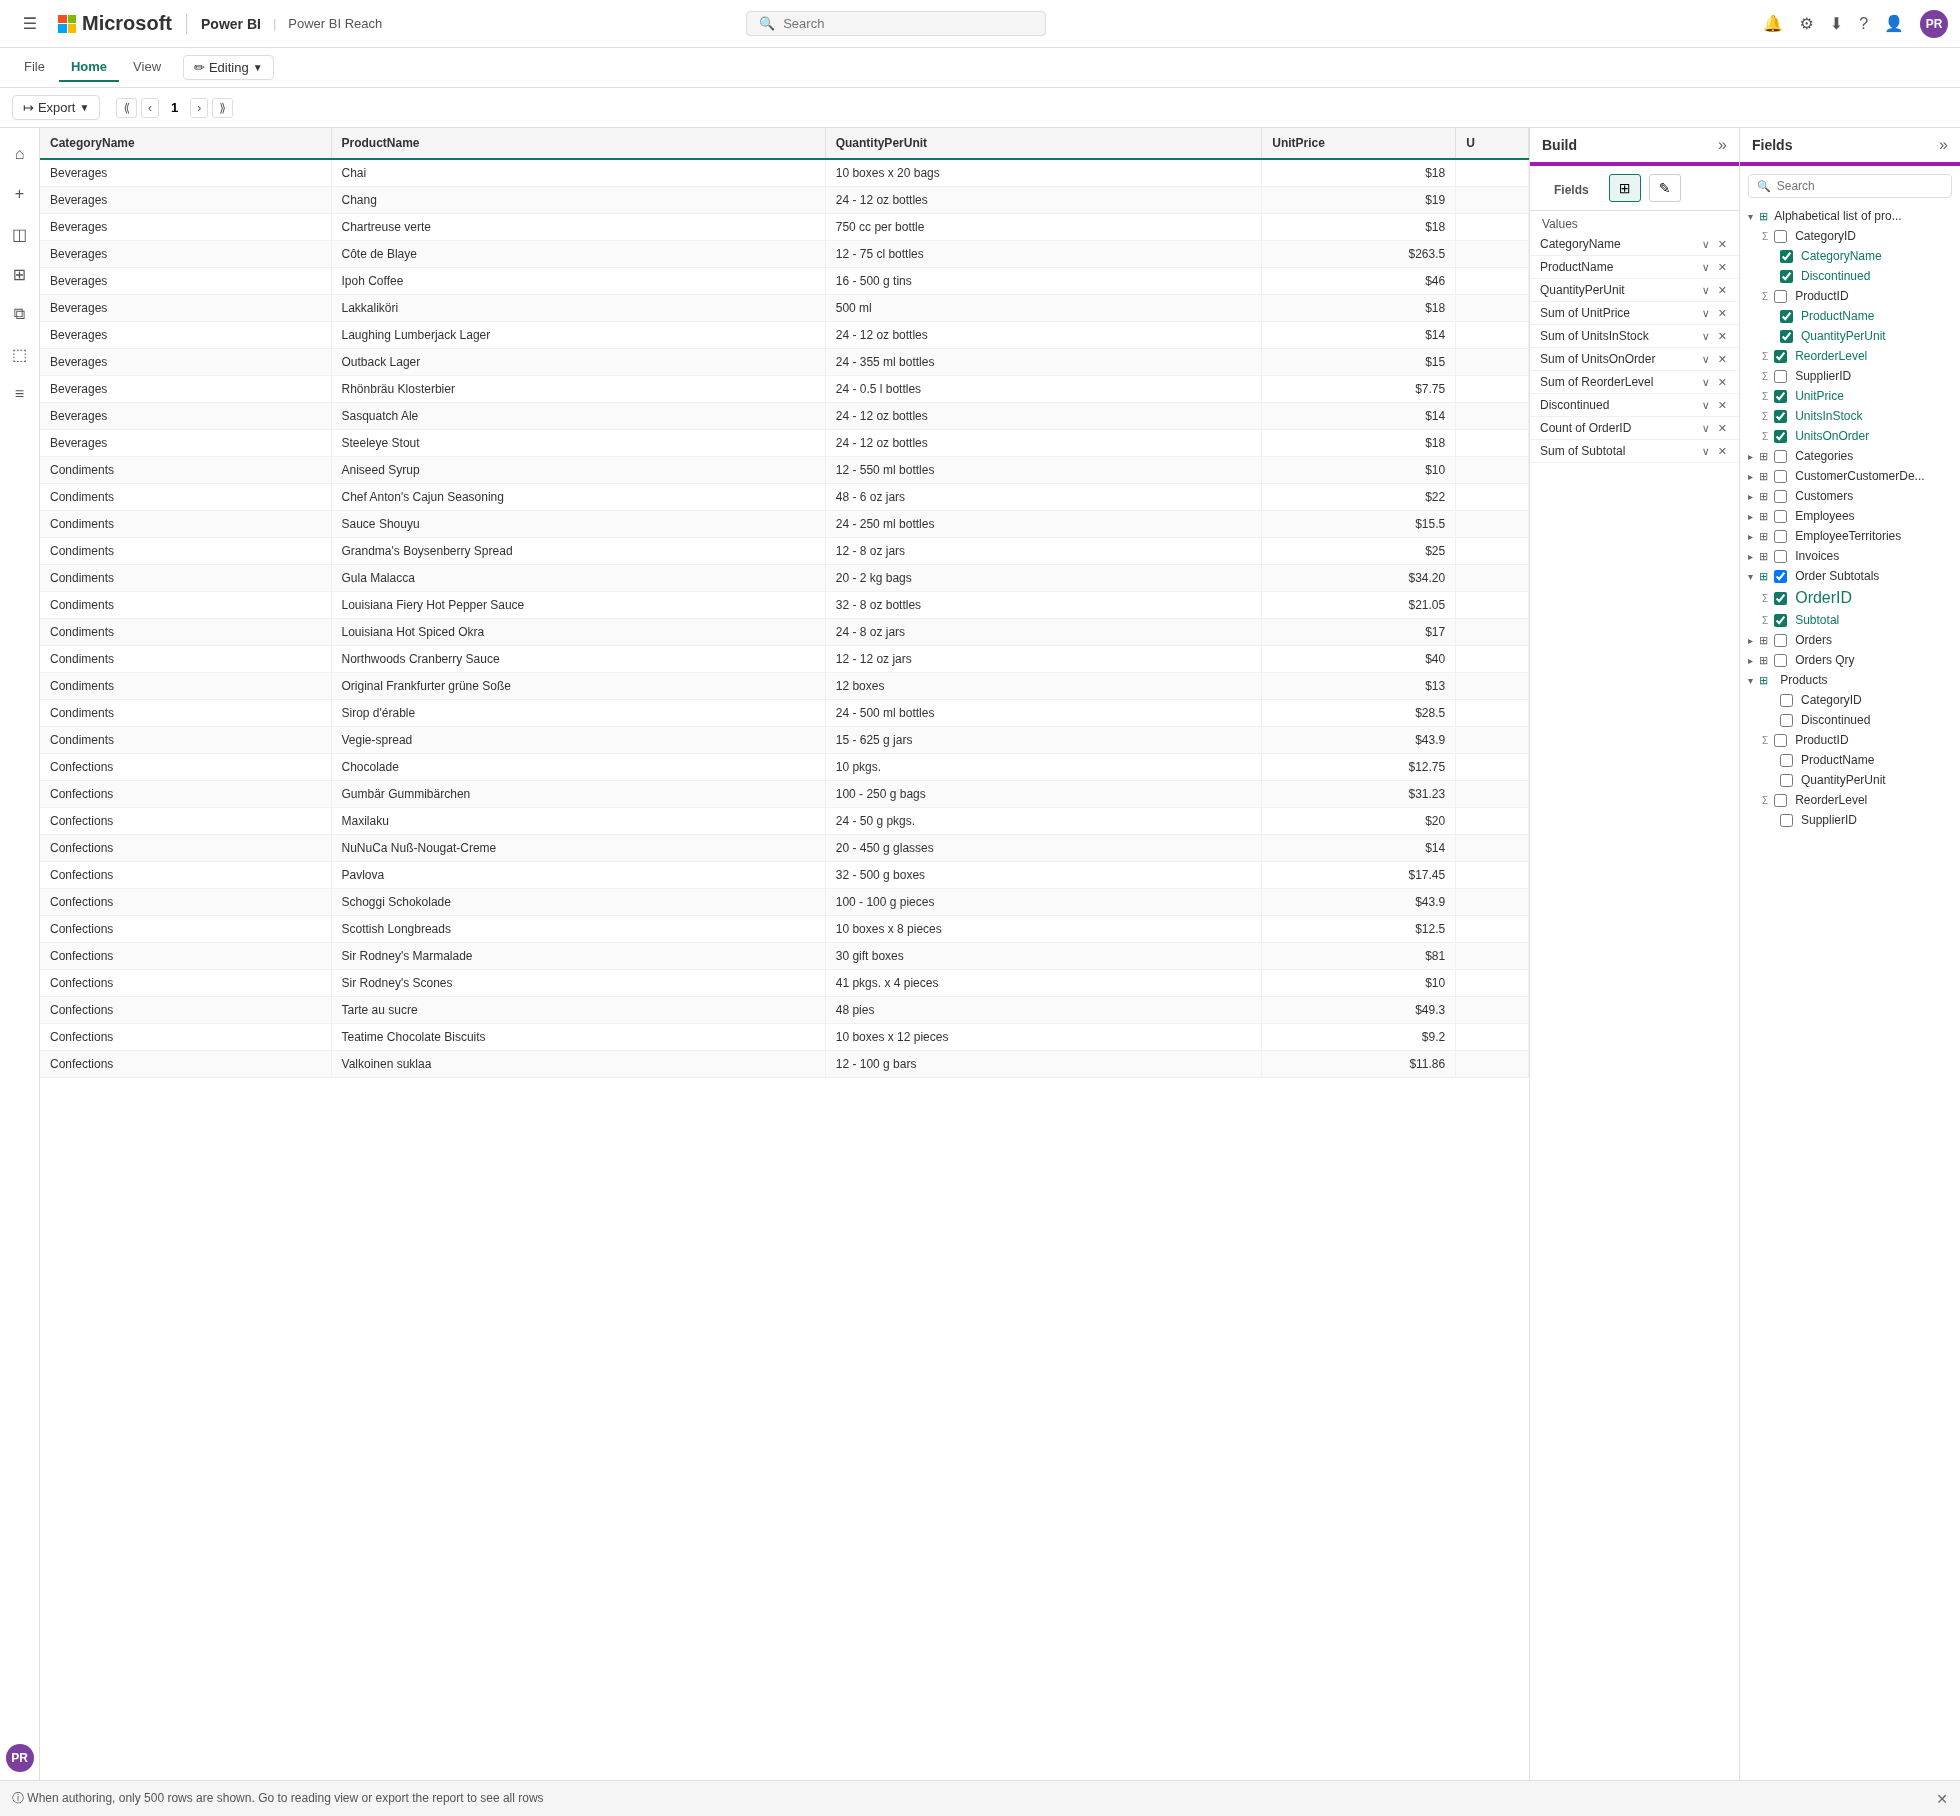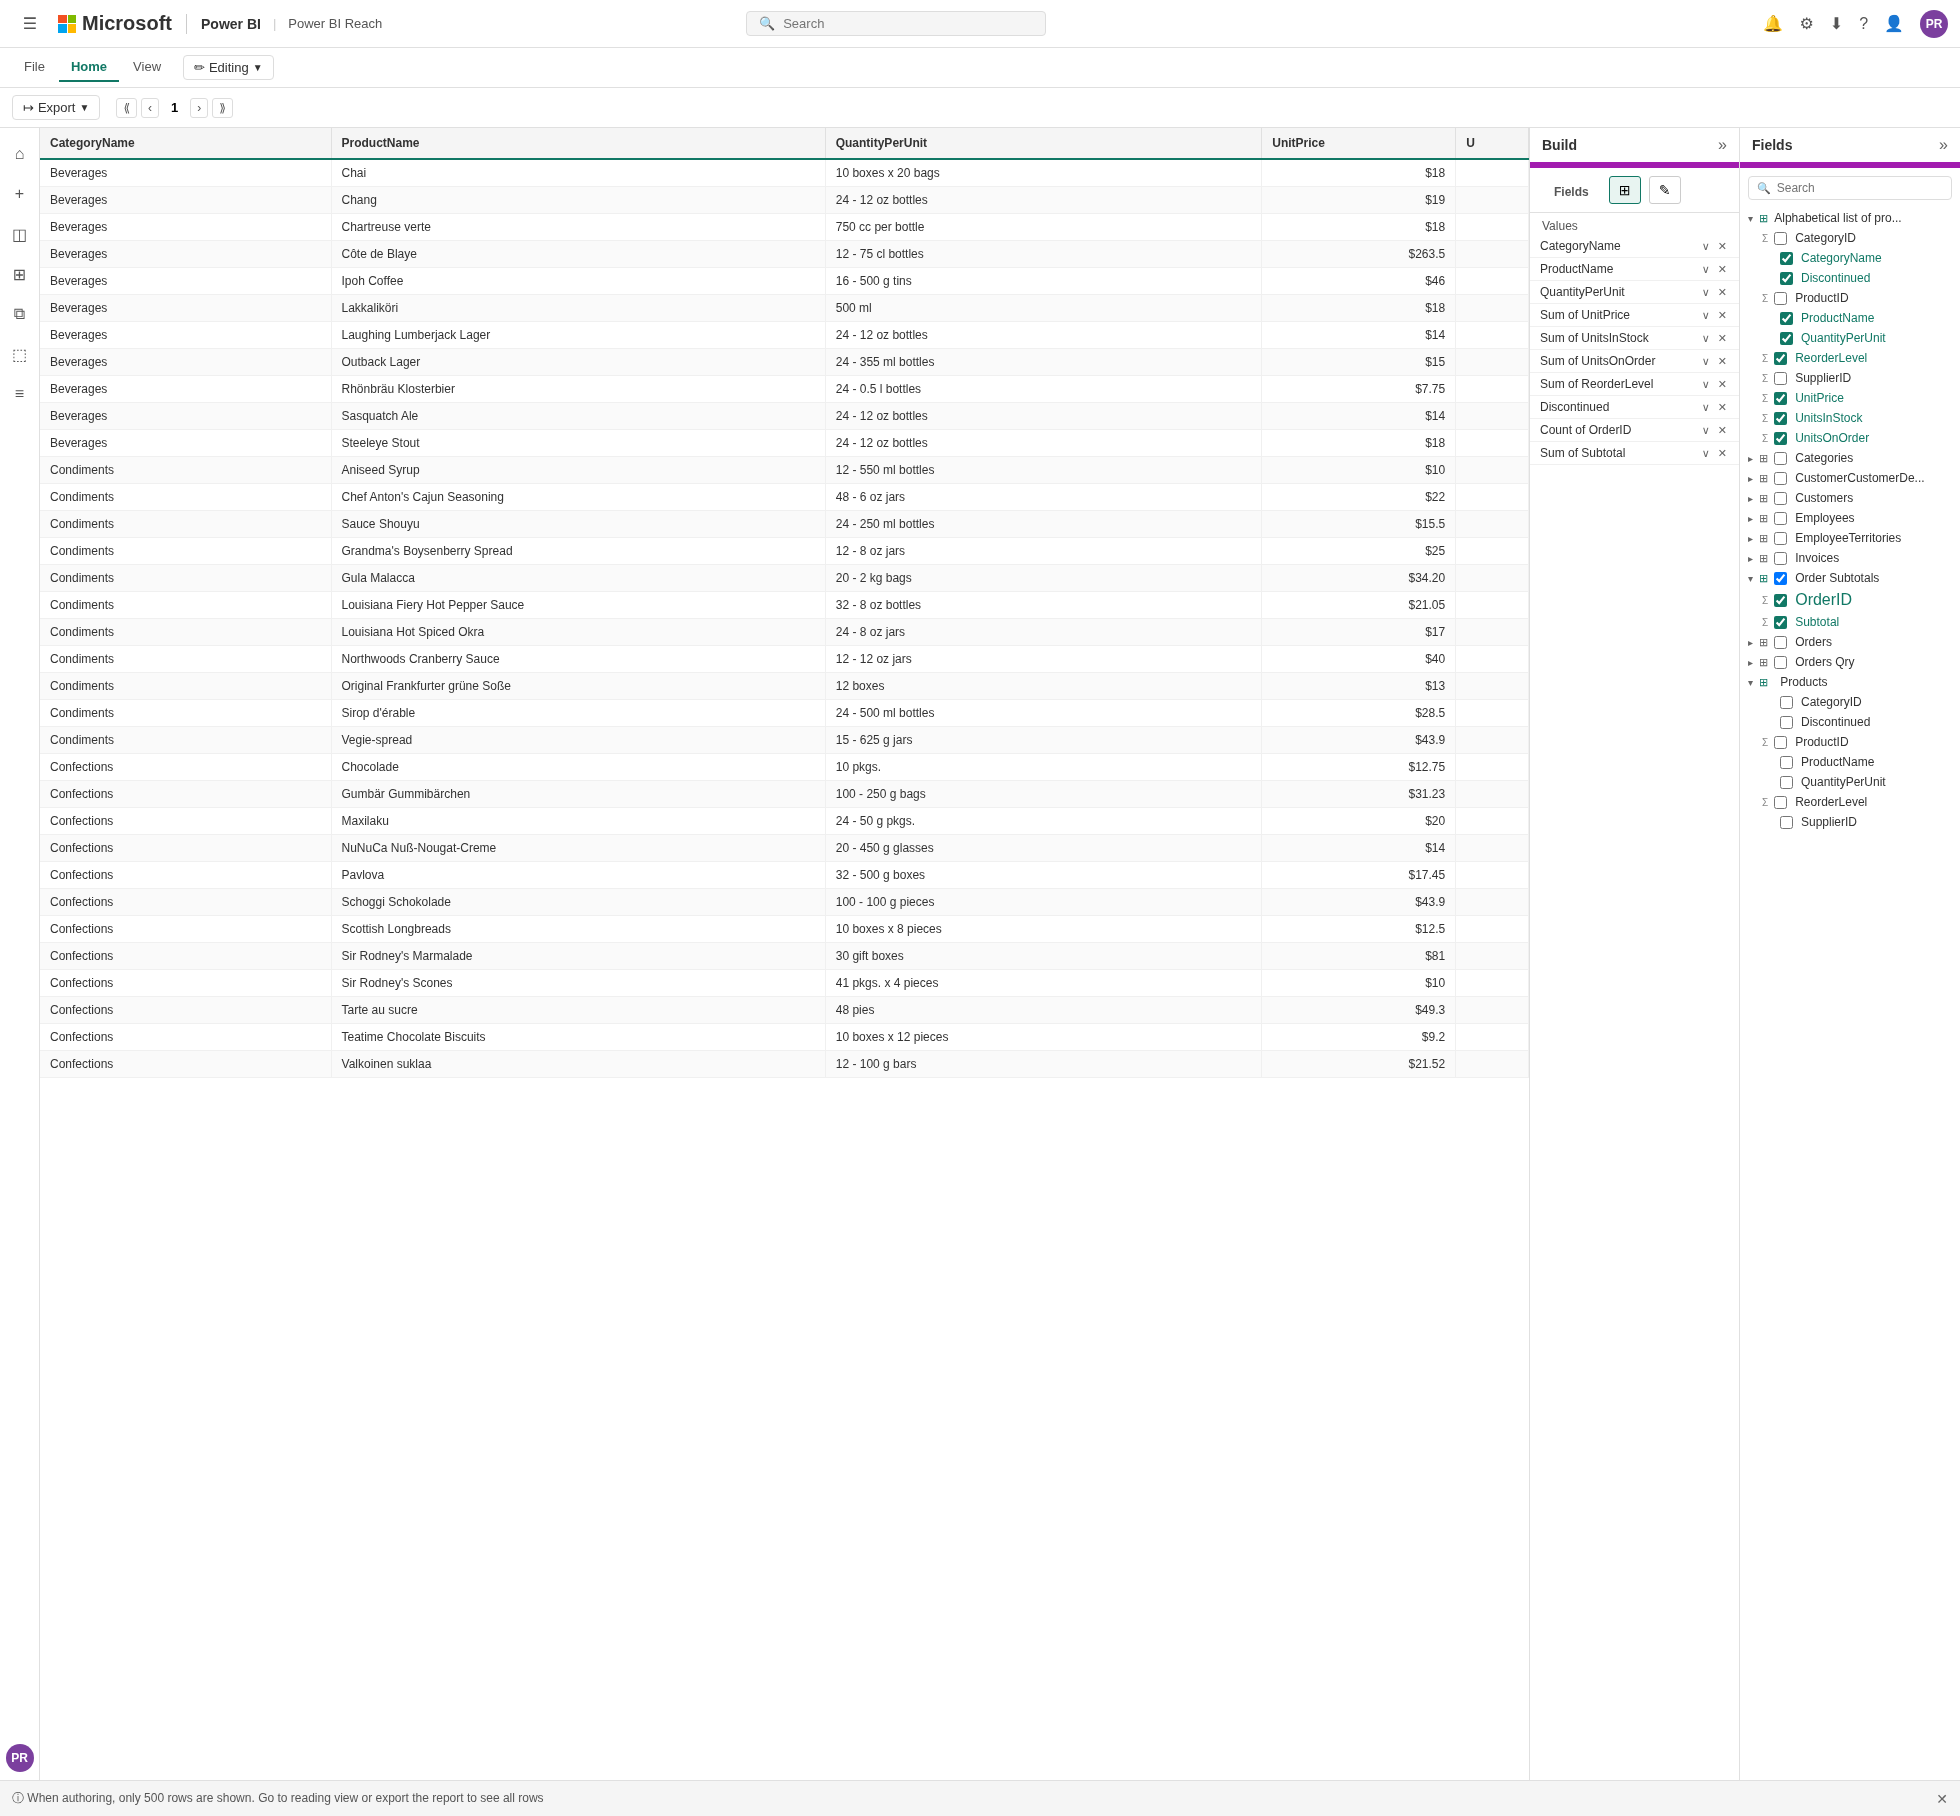--- a/index.html
+++ b/index.html
@@ -86,21 +86,21 @@
     .col-price { min-width: 80px; }
     .col-u { min-width: 30px; }
 
     
     .build-panel {
       width: 210px; background: #fff; border-right: 1px solid #e0e0e0;
       display: flex; flex-direction: column; overflow: hidden;
     }
     .panel-header {
       display: flex; align-items: center; justify-content: space-between;
-      padding: 8px 12px; border-bottom: 6px solid #a21caf;
+      padding: 8px 12px; border-bottom: 4px solid #a21caf;
     }
     .panel-title { font-size: 14px; font-weight: 600; color: #333; }
     .panel-expand { font-size: 16px; color: #666; cursor: pointer; }
     .build-icons { display: flex; align-items: center; gap: 8px; padding: 8px 12px; border-bottom: 1px solid #e0e0e0; }
     .build-icon-btn {
       width: 32px; height: 28px; border: 1px solid #ccc; border-radius: 3px;
       display: flex; align-items: center; justify-content: center;
       cursor: pointer; font-size: 14px; background: #fff;
     }
     .build-icon-btn.active { border-color: #117865; background: #e8f4f1; }
@@ -463,21 +463,21 @@
               <td>Confections</td>
               <td>Teatime Chocolate Biscuits</td>
               <td>10 boxes x 12 pieces</td>
               <td class="num">$9.2</td>
               <td class="num"></td>
             </tr>
             <tr>
               <td>Confections</td>
               <td>Valkoinen suklaa</td>
               <td>12 - 100 g bars</td>
-              <td class="num">$21.52</td>
+              <td class="num">$11.86</td>
               <td class="num"></td>
             </tr>
           </tbody>
       </table>
     </div>
 
   </div>
 
   <div class="build-panel">
     <div class="panel-header">

